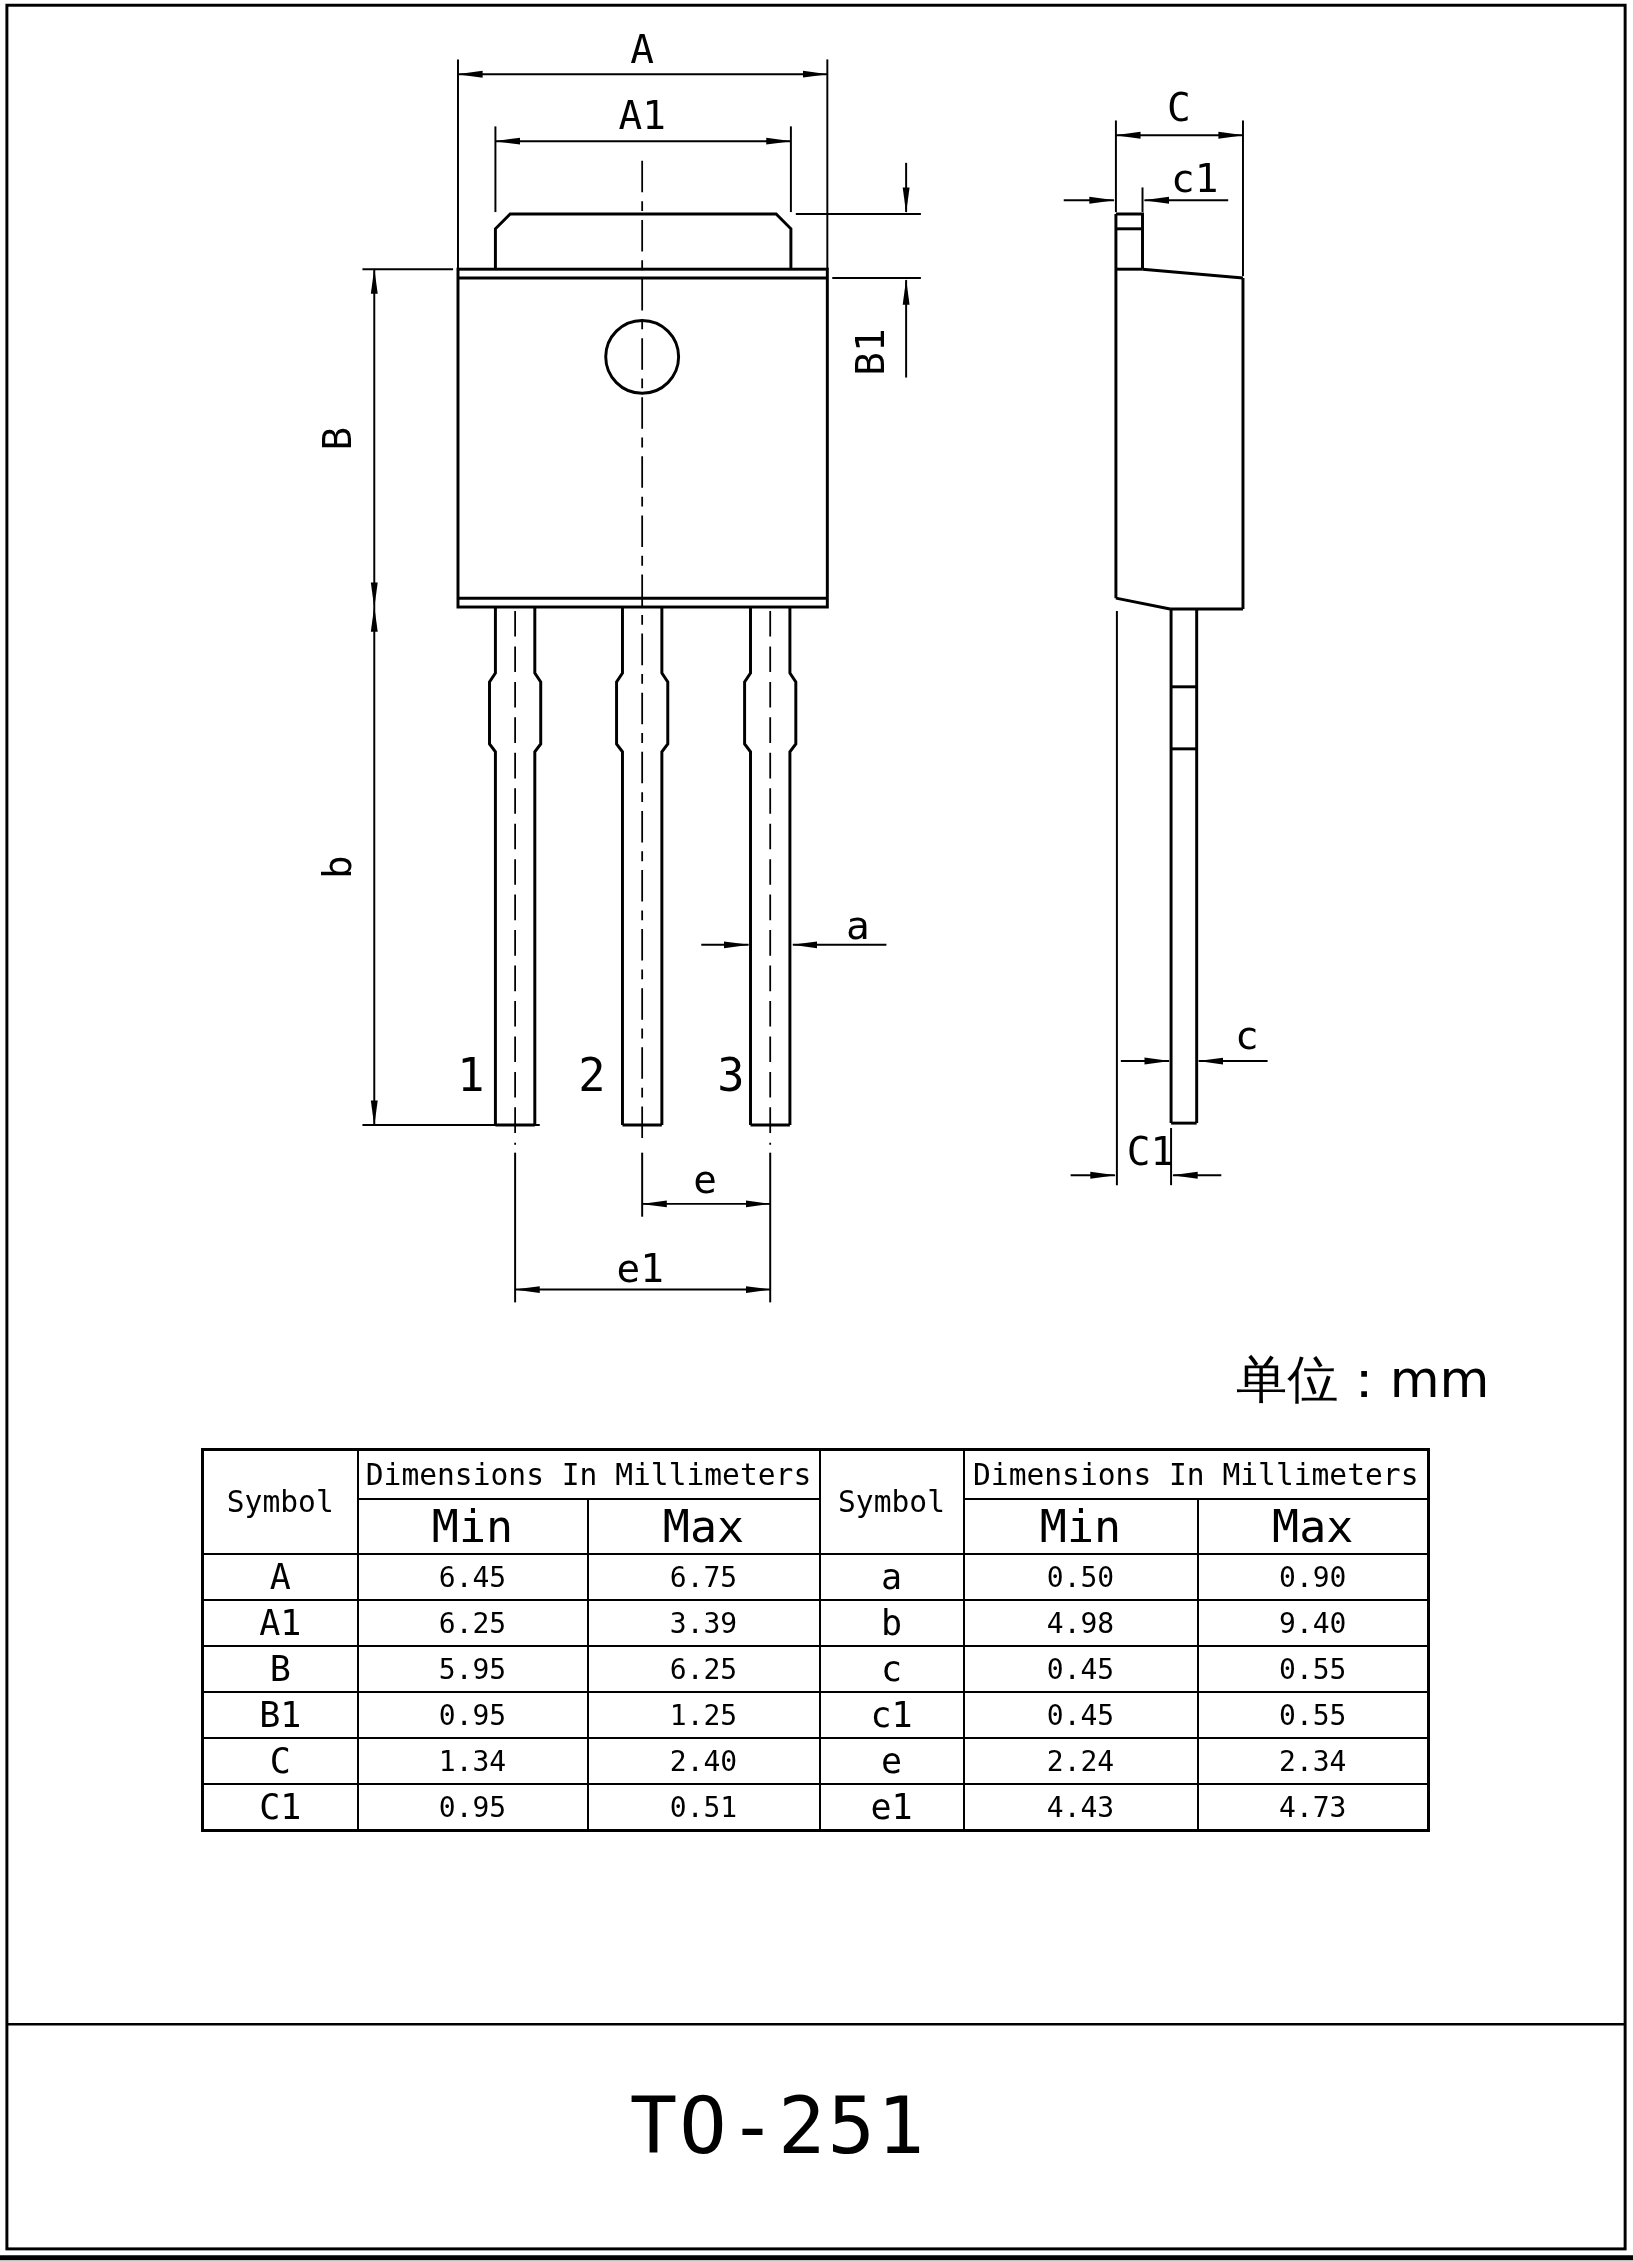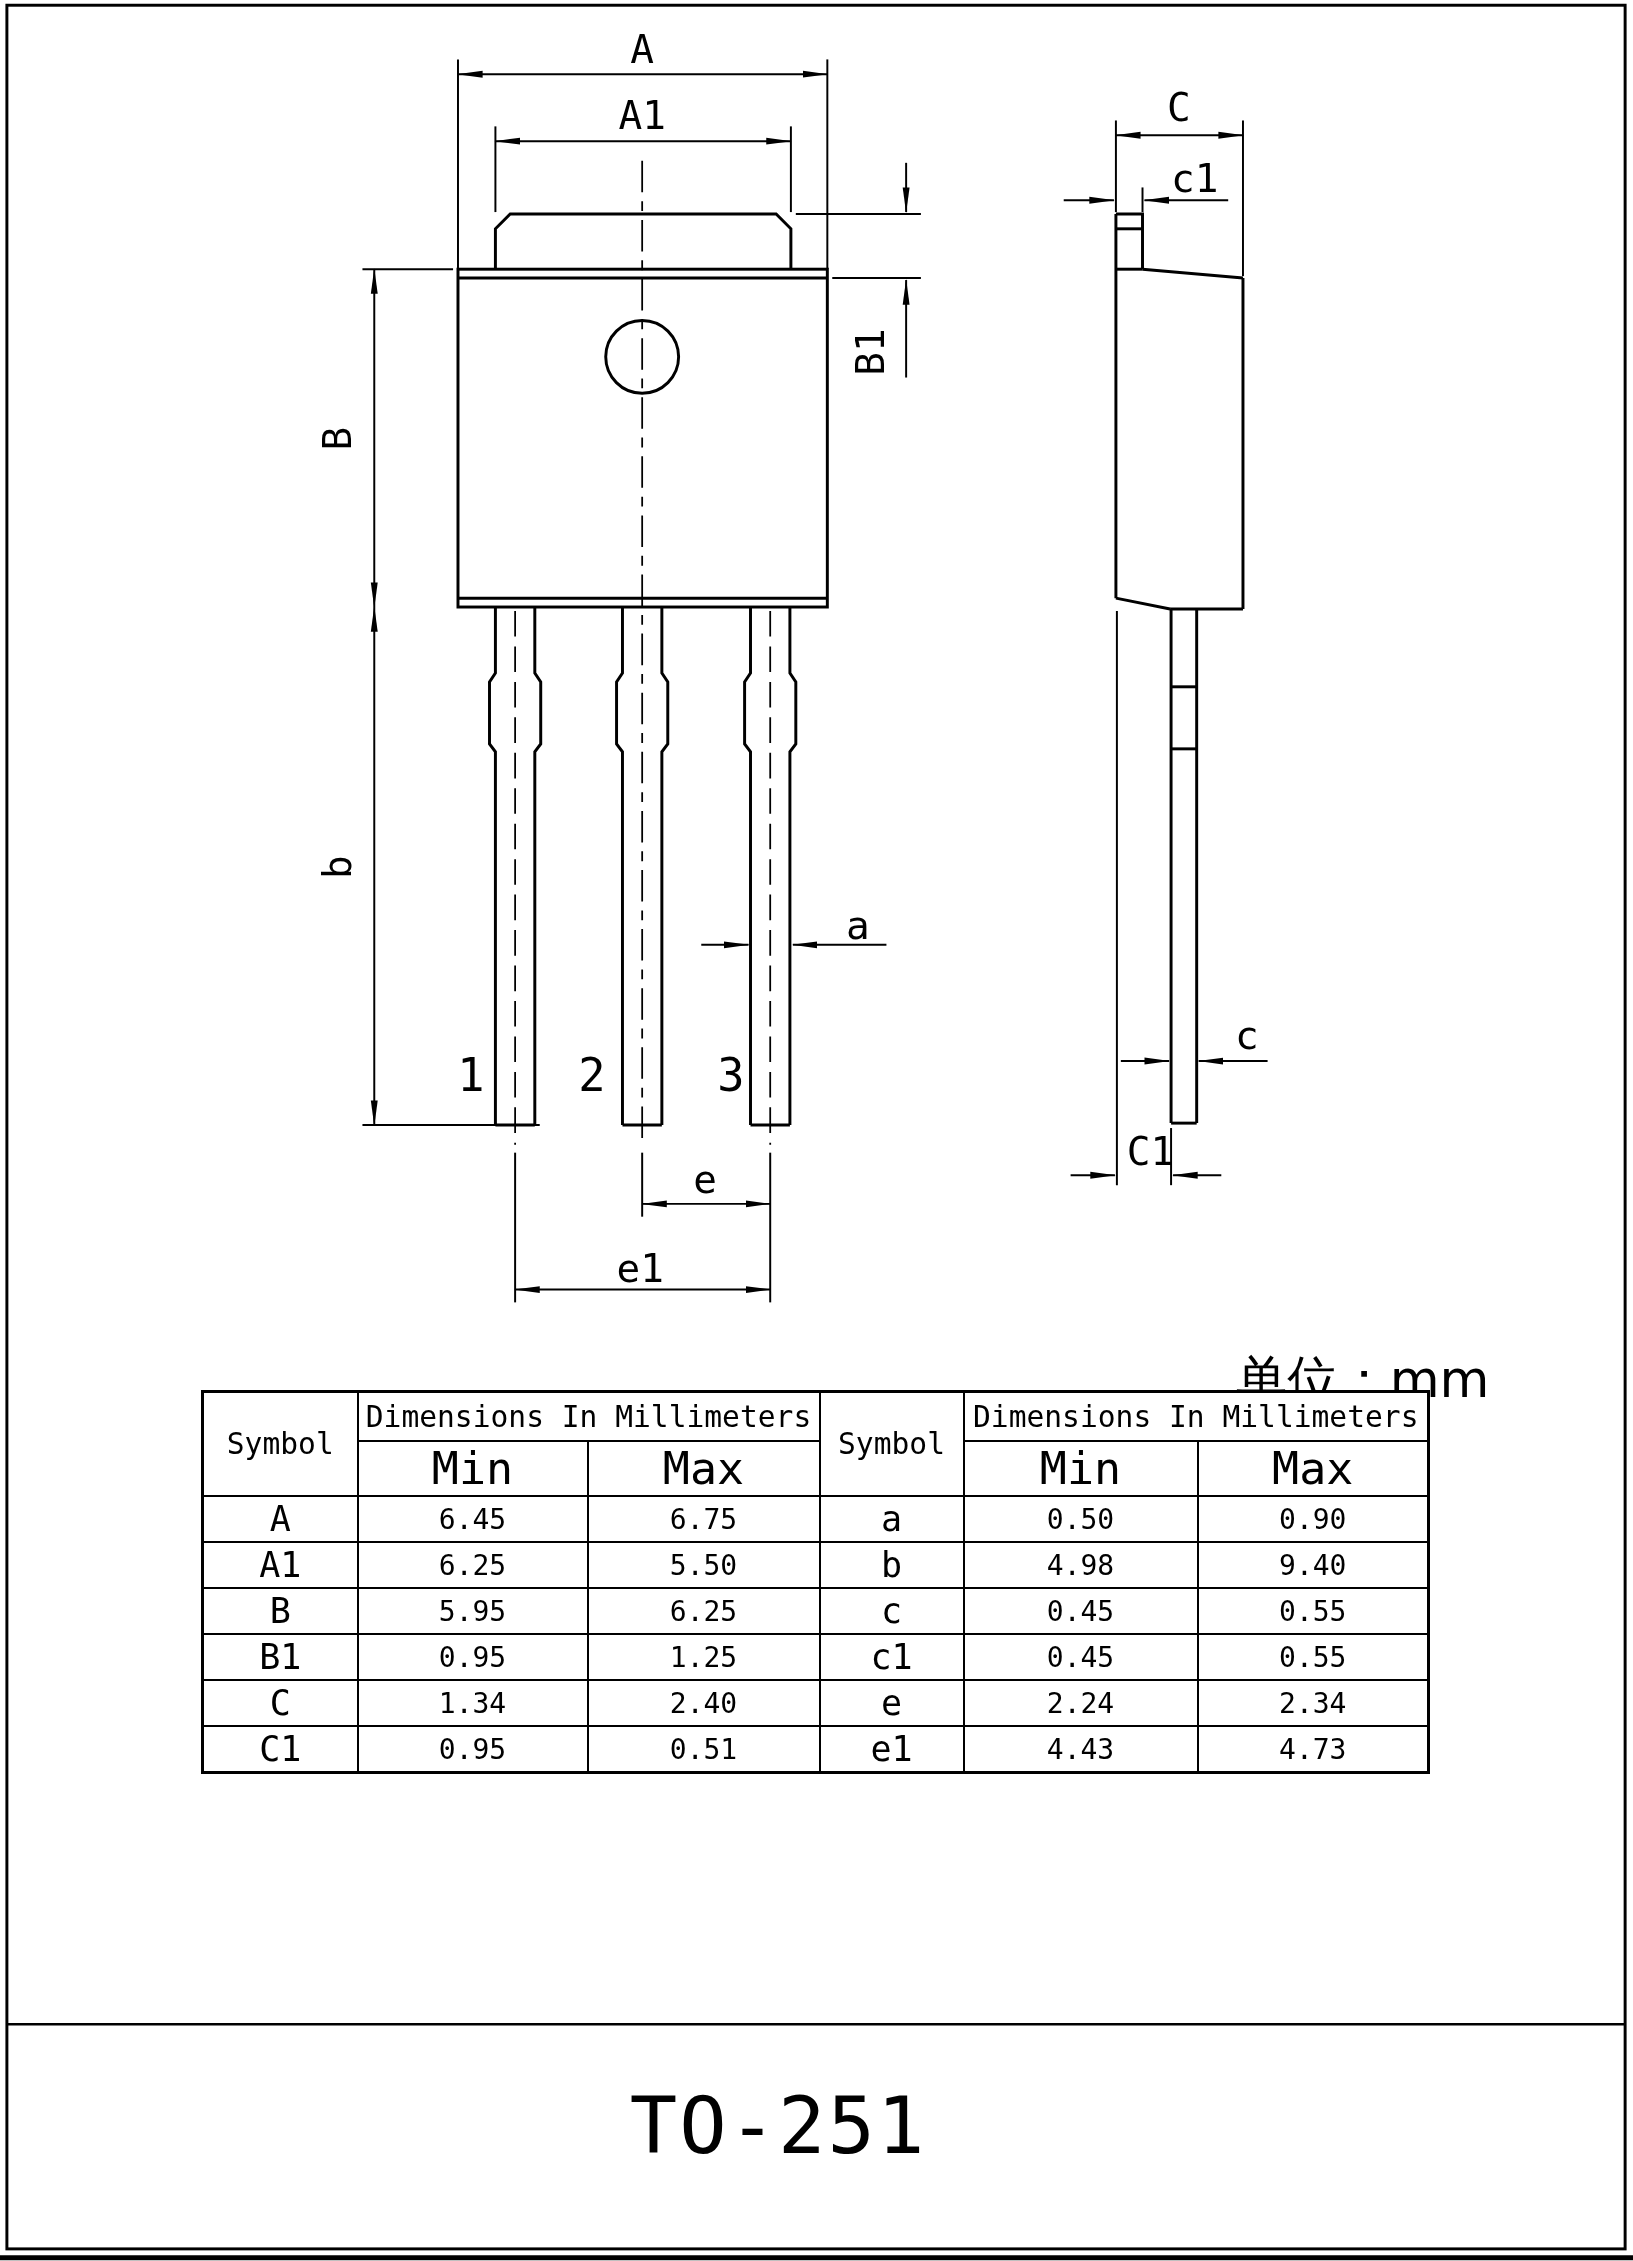--- a/index.html
+++ b/index.html
@@ -12,21 +12,21 @@
     overflow:hidden;
   }
   svg.drawing{position:absolute;left:0;top:0;}
   svg text{fill:#000;}
   .dimlbl{font-family:"DejaVu Sans Mono", monospace;font-size:40px;}
   .pinlbl{font-family:"DejaVu Sans Mono", monospace;font-size:46px;}
   .unitlbl{font-family:"DejaVu Sans","Liberation Sans",sans-serif;font-size:52px;}
   .titlelbl{font-family:"DejaVu Sans Mono", monospace;font-size:80px;letter-spacing:2px;}
 
   table.dims{
-    position:absolute;left:201px;top:1390px;
+    position:absolute;left:201px;top:1448px;
     width:1225px;height:379px;
     border-collapse:collapse;table-layout:fixed;
     font-family:"DejaVu Sans Mono", monospace;
     background:#fff;
   }
   table.dims td,table.dims th{
     border:2px solid #000;
     text-align:center;vertical-align:middle;
     font-weight:normal;
     padding:0;
@@ -217,21 +217,21 @@
       <td class="symcell">A</td>
       <td>6.45</td>
       <td>6.75</td>
       <td class="symcell">a</td>
       <td>0.50</td>
       <td>0.90</td>
     </tr>
     <tr class="drow">
       <td class="symcell">A1</td>
       <td>6.25</td>
-      <td>5.50</td>
+      <td>3.39</td>
       <td class="symcell">b</td>
       <td>4.98</td>
       <td>9.40</td>
     </tr>
     <tr class="drow">
       <td class="symcell">B</td>
       <td>5.95</td>
       <td>6.25</td>
       <td class="symcell">c</td>
       <td>0.45</td>

